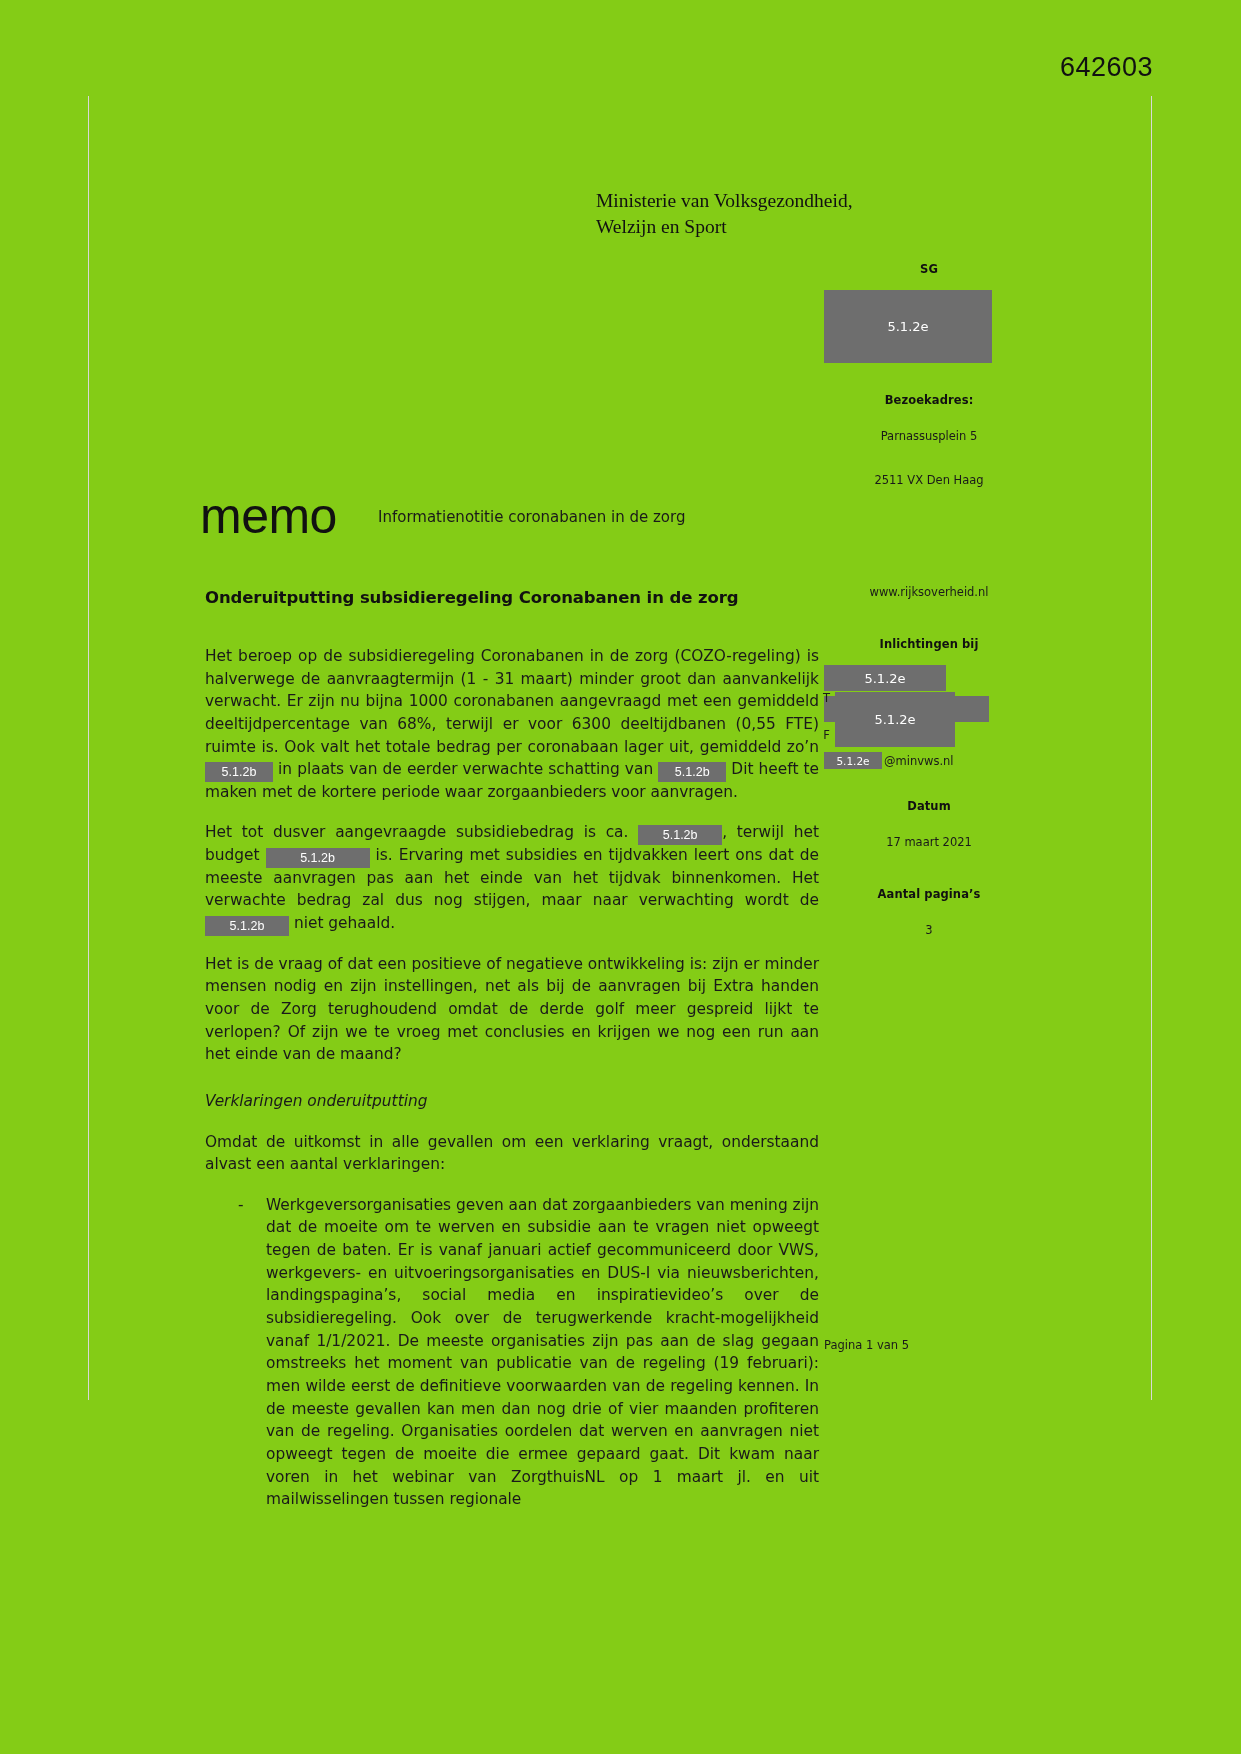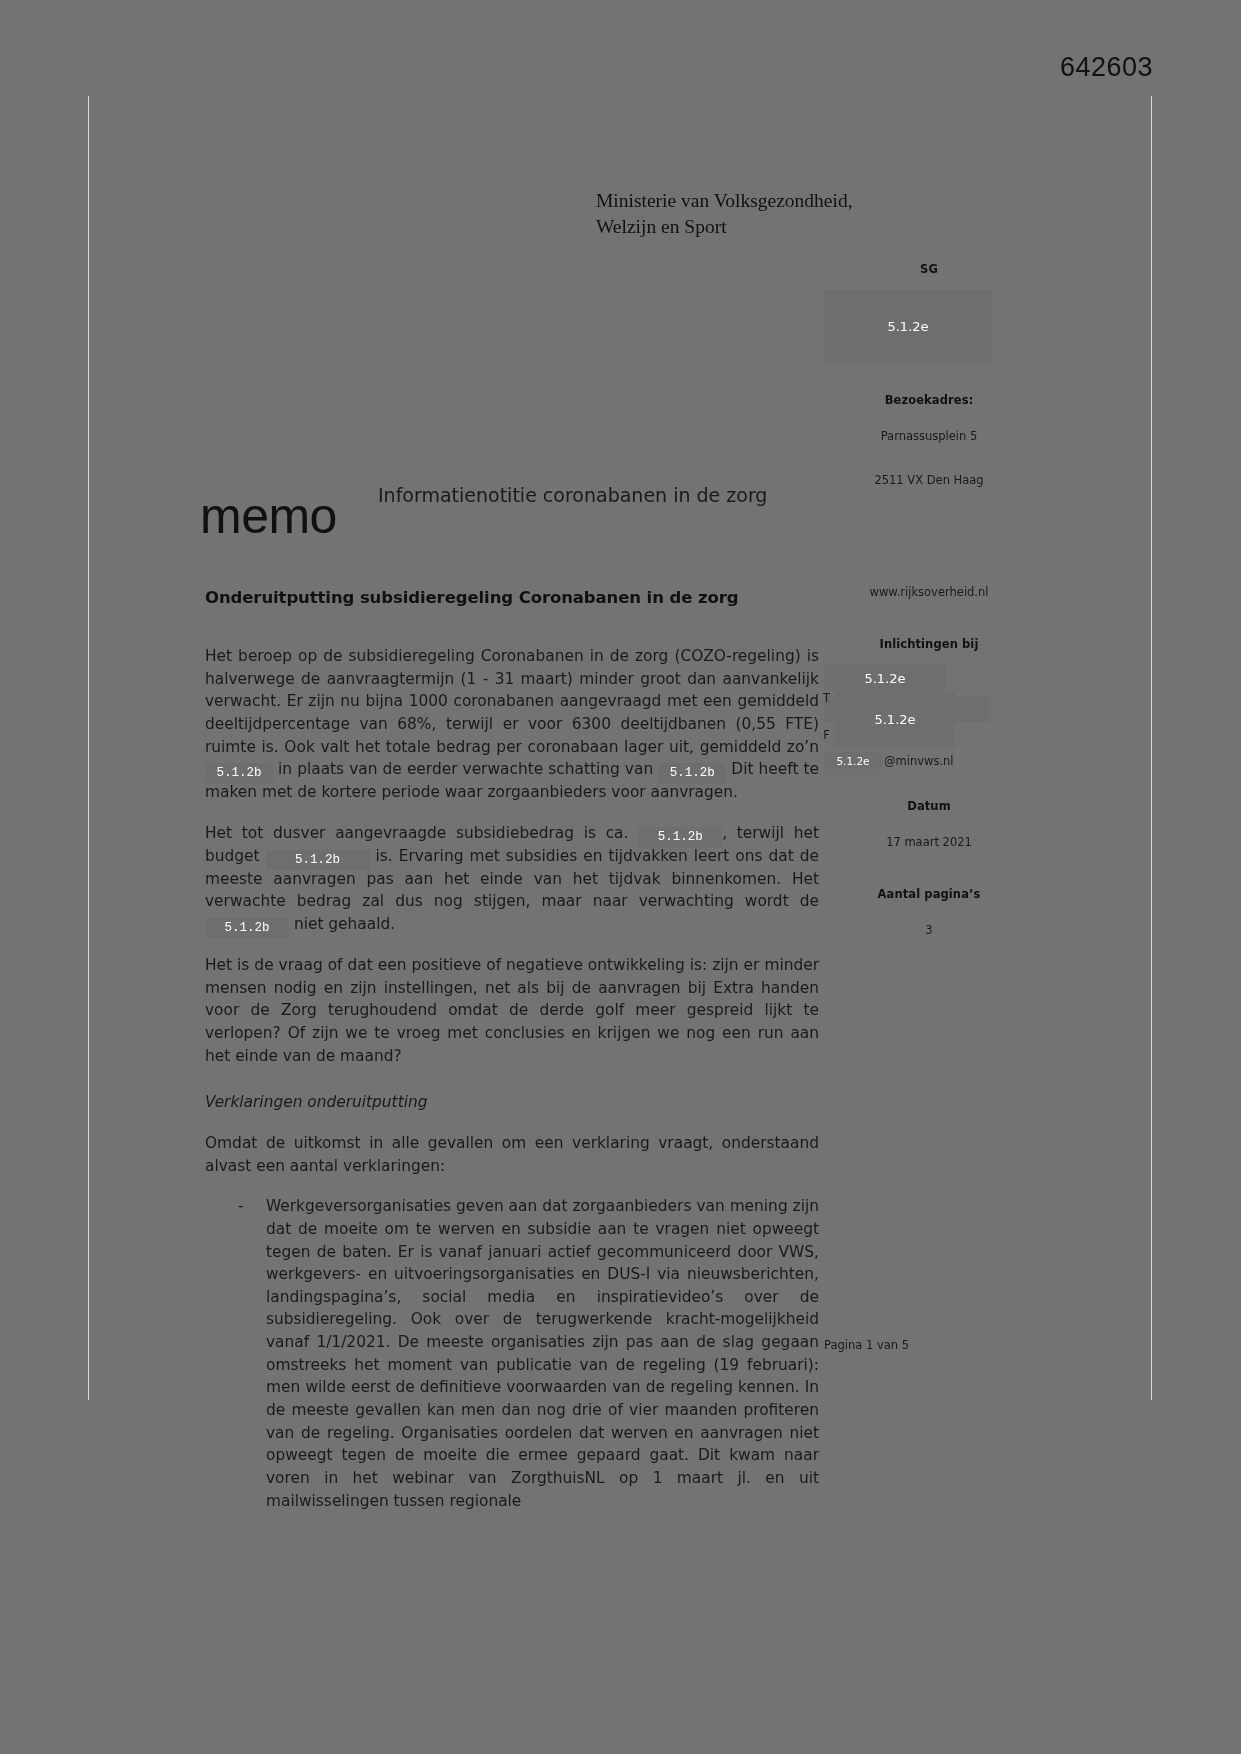--- a/index.html
+++ b/index.html
@@ -15,21 +15,21 @@
     color: #1a1a1a;
     overflow: hidden;
   }
 
   
   #page {
     position: absolute;
     left: 0; top: 0;
     width: 1241px;
     height: 1754px;
-    background: #737373;
+    background: #84cc16;
   }
 
   
   #scan-frame {
     position: absolute;
     left: 88px;
     top: 96px;
     width: 1064px;
     height: 1304px;
     border-left: 1px solid #d8d8d8;
@@ -69,23 +69,23 @@
     font-family: "Liberation Sans", sans-serif;
     font-weight: 300;
     font-size: 50px;
     letter-spacing: -0.5px;
     color: #111;
     line-height: 1;
   }
   #memo-subtitle {
     position: absolute;
     left: 378px;
-    top: 484px;
-    font-family: "DejaVu Sans", sans-serif;
-    font-size: 19px;
+    top: 508px;
+    font-family: "DejaVu Sans", sans-serif;
+    font-size: 15px;
     color: #1a1a1a;
   }
 
   #body-col {
     position: absolute;
     left: 205px;
     top: 588px;
     width: 614px;
   }
   h2.section-heading {
@@ -130,21 +130,21 @@
     position: absolute;
     left: 33px;
     top: 0;
   }
 
   
   .redact {
     display: inline-block;
     background: #6e6e6e;
     color: #ffffff;
-    font-family: Liberation Mono, monospace;
+    font-family: Liberation Sans, sans-serif;
     font-size: 12.5px;
     text-align: center;
     vertical-align: baseline;
     line-height: 20px;
     height: 20px;
     padding: 0 6px;
     min-width: 56px;
     position: relative;
     top: 2px;
   }

